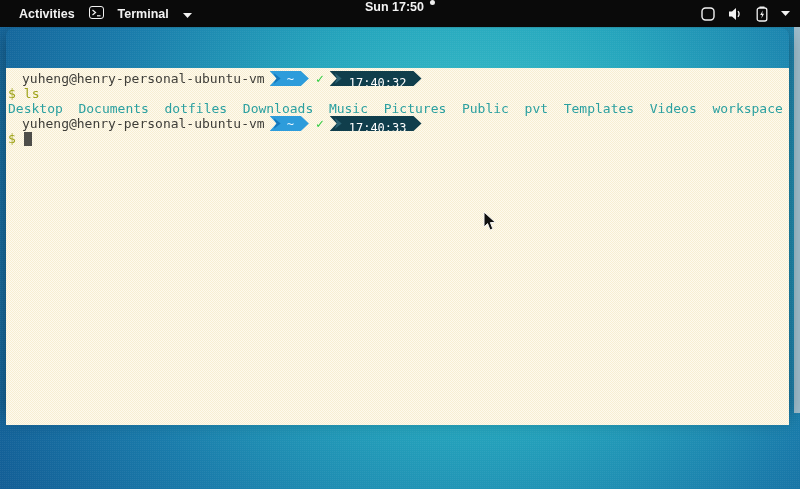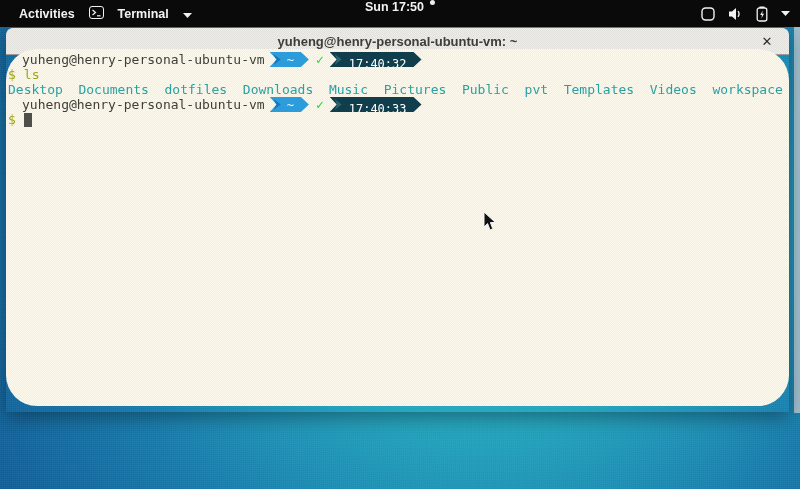--- a/index.html
+++ b/index.html
@@ -54,31 +54,30 @@
     display:flex; align-items:center; justify-content:center;
     color:#3e3d39; font-size:13px; font-weight:700;
   }
   .close-btn {
     position:absolute; right:11px; top:0; height:27px; width:22px;
     display:flex; align-items:center; justify-content:center;
     color:#2e2e2c; font-size:13px; font-weight:700; cursor:pointer;
     font-family:"DejaVu Sans", sans-serif;
   }
   .term {
-    position:absolute; left:0; top:21px; width:783px; height:357px;
+    position:absolute; left:0; top:40px; width:783px; height:357px;
     background-color:#f7eed2;
     background-image:
       linear-gradient(45deg,#fefaee 25%,transparent 25%,transparent 75%,#fefaee 75%),
       linear-gradient(45deg,#fefaee 25%,transparent 25%,transparent 75%,#fefaee 75%);
     background-position:0 0,1px 1px; background-size:2px 2px;
     font-family:"DejaVu Sans Mono", monospace;
     font-size:13px; color:#3f3e39;
     padding:3px 0 0 2px;
     overflow:hidden;
-    border-radius:31px;
   }
   .line { height:15px; display:flex; align-items:center; white-space:pre; }
   .p-user { margin-left:14px; color:#3f3e39; }
 
   
   .pl {
     position:relative; display:inline-flex; align-items:center;
     height:15px; font-size:12px;
   }
   .pl-blue {
@@ -161,24 +160,20 @@
       <svg width="9" height="5" viewBox="0 0 9 5">
           <path d="M0 0h9L4.5 5z" fill="#f2f2f2"></path>
         </svg>
     </span>
   </div>
 </div>
 
 <div class="right-sliver"></div>
 
 <div class="window">
-  <div class="titlebar">
-    <span>yuheng@henry-personal-ubuntu-vm: ~</span>
-    <span class="close-btn">✕</span>
-  </div>
 
   <div class="term">
 
     <div class="line">
       <span class="p-user">yuheng@henry-personal-ubuntu-vm</span>
       <span class="pl pl-blue"><span>~</span></span>
       <span class="p-check">✓</span>
       <span class="pl pl-dark"><span>17:40:32</span></span>
     </div>
 

